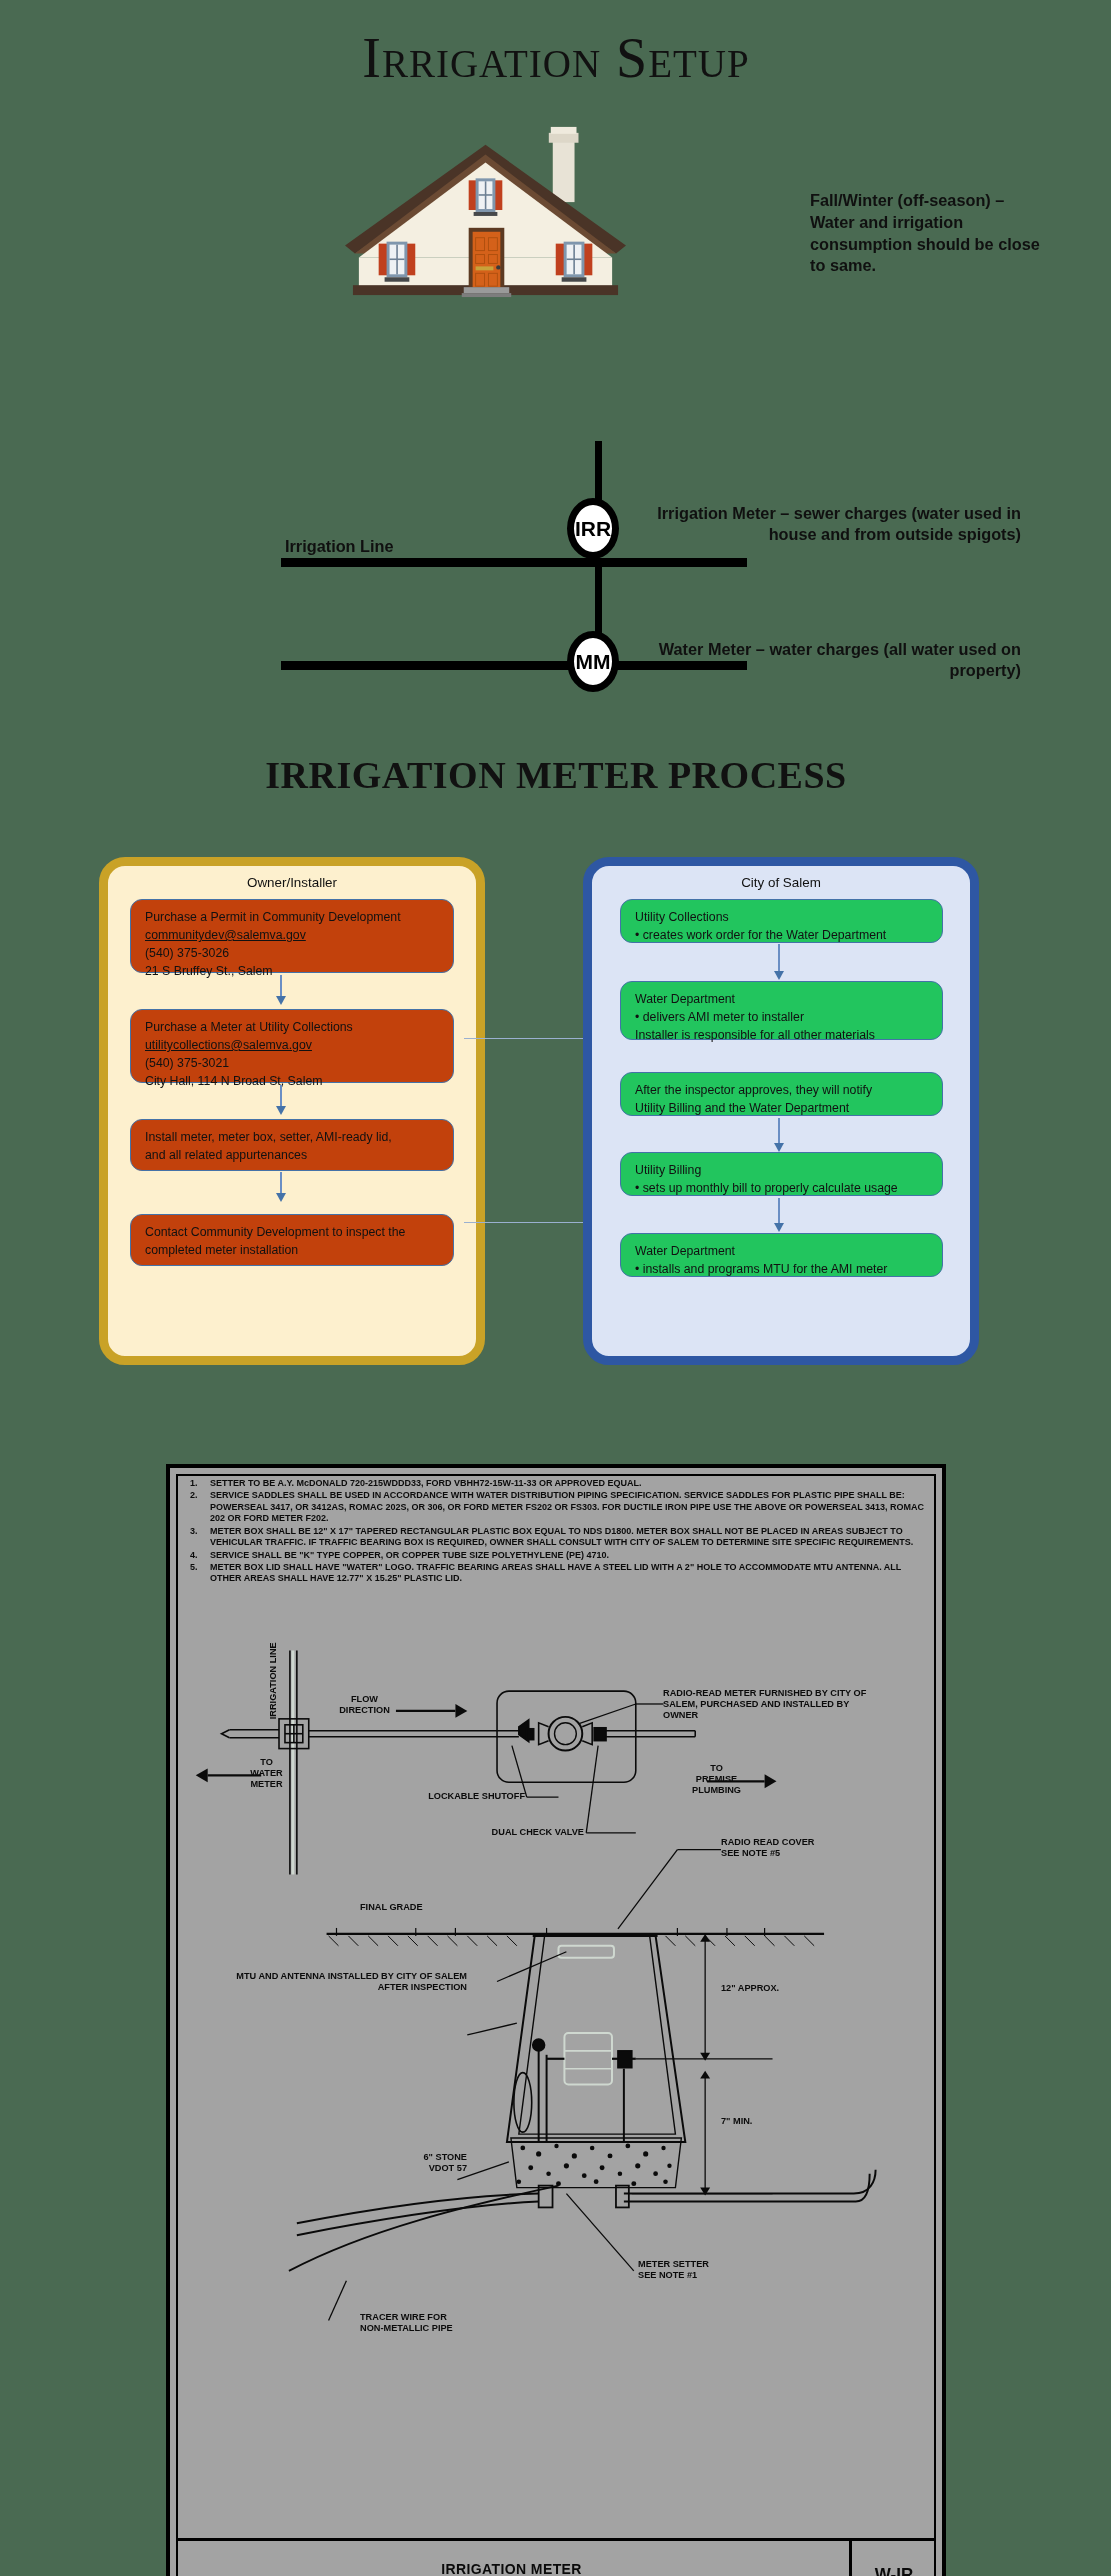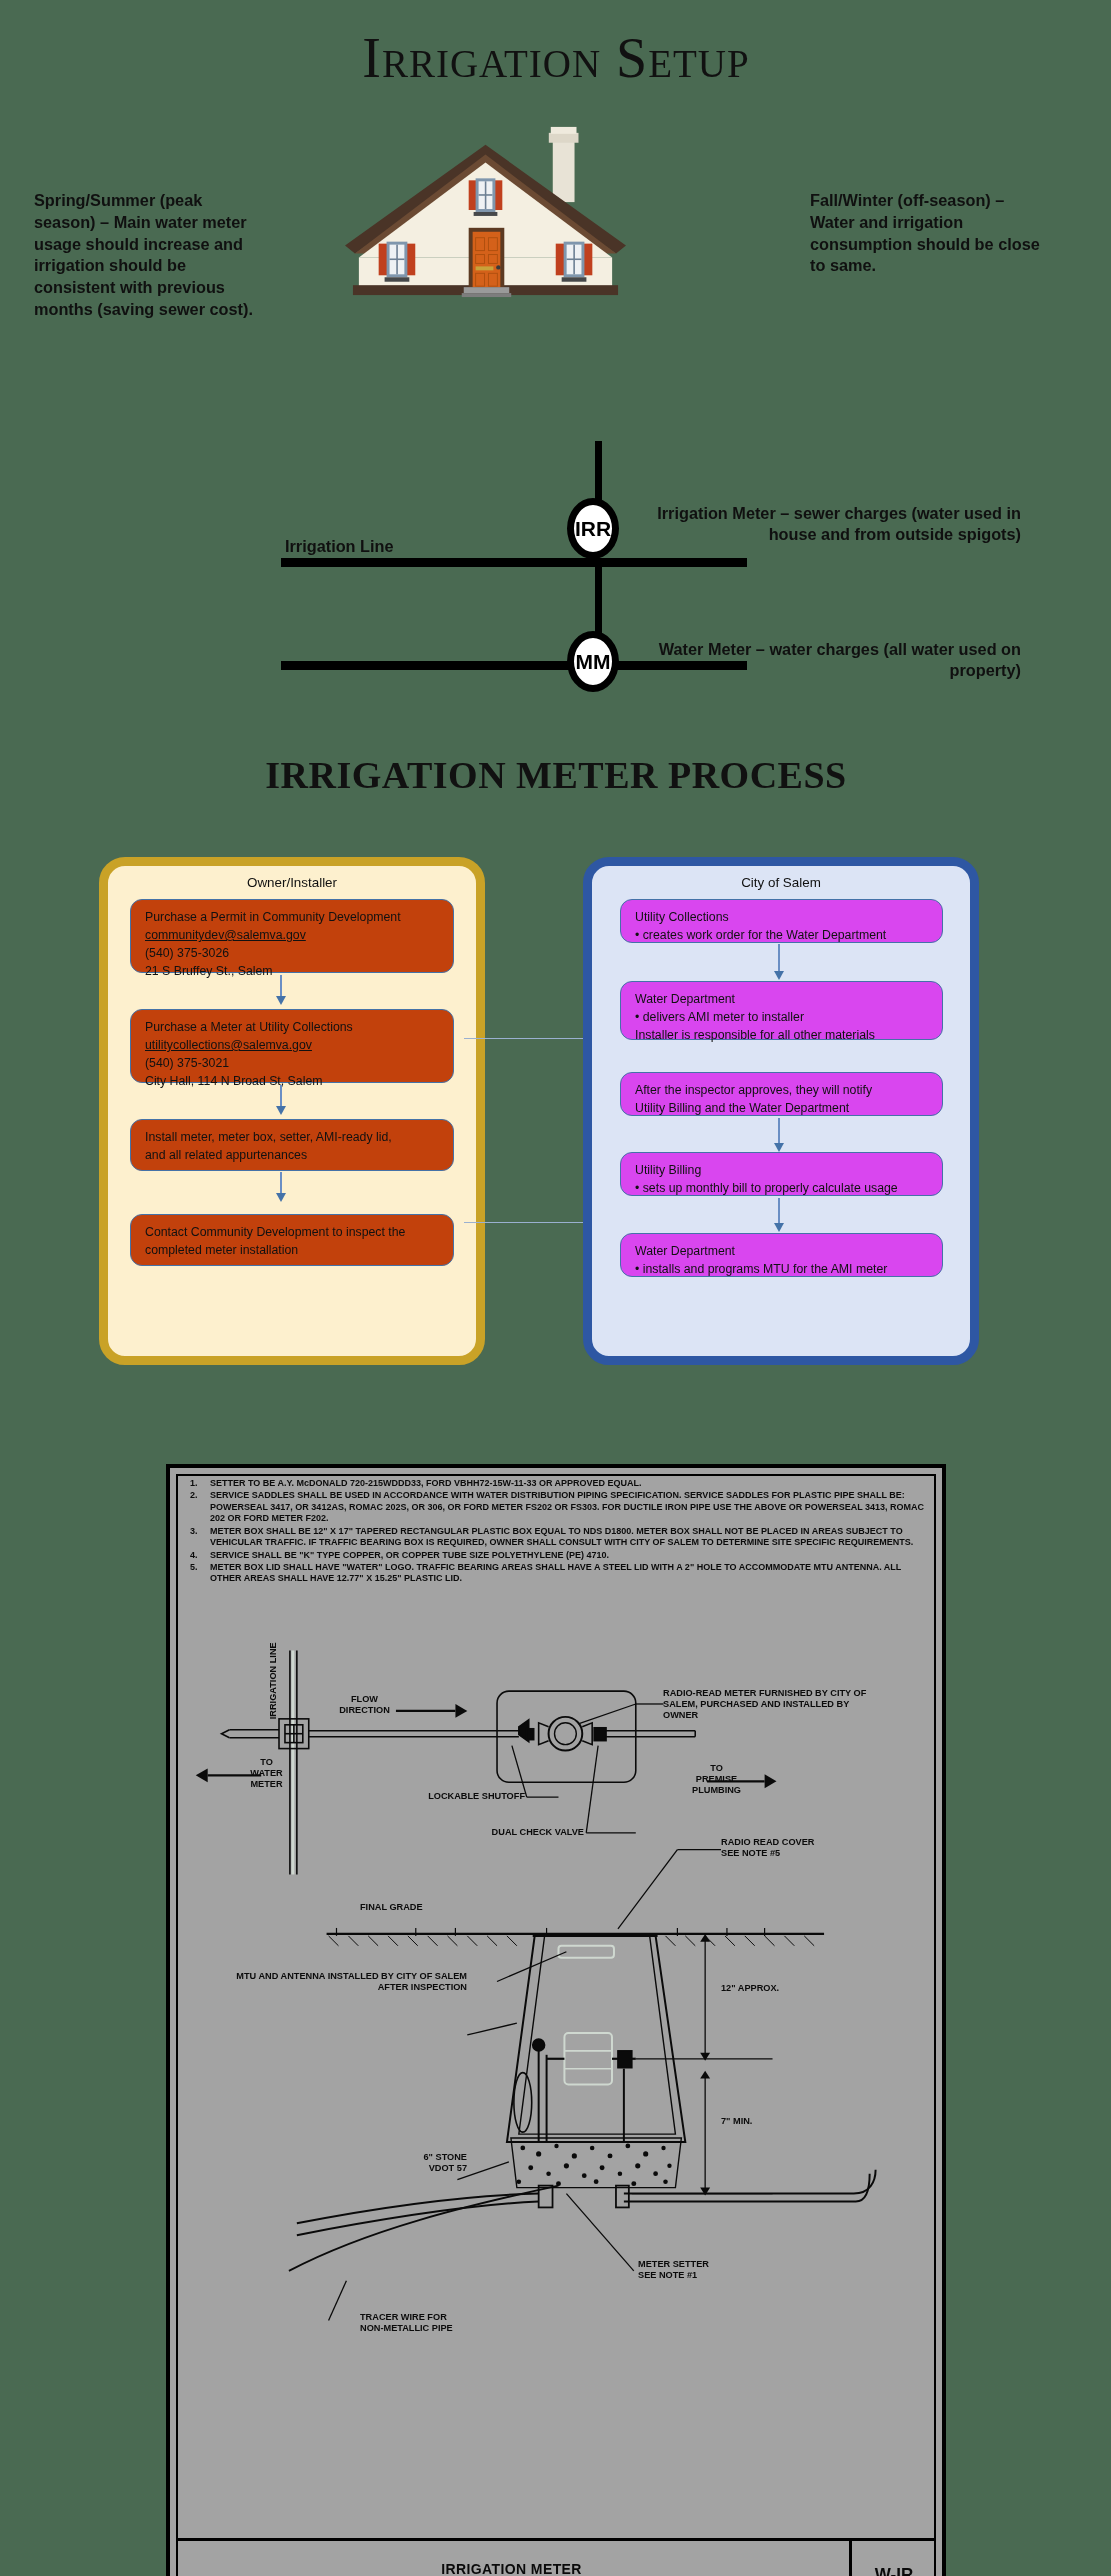--- a/index.html
+++ b/index.html
@@ -102,21 +102,21 @@
     position: absolute;
     border: 1.4px solid #4472a8;
     border-radius: 12px;
     font-size: 12.3px;
     line-height: 1.46;
     color: #111;
     padding: 9px 14px;
     font-family: "Liberation Sans", sans-serif;
   }
   .lane-owner .node { background: #c2410c; }
-  .lane-city .node  { background: #d946ef; }
+  .lane-city .node  { background: #22c55e; }
   .node .ul { text-decoration: underline; }
 
   .arrow-v {
     position: absolute; width: 1.6px; background: #6a8ec4;
   }
   .arrow-v::after {
     content: ""; position: absolute; left: -4.2px; bottom: -8px;
     border-left: 5px solid transparent; border-right: 5px solid transparent;
     border-top: 9px solid #4472a8;
   }
@@ -232,21 +232,20 @@
       <rect x="150" y="156" width="9" height="13" fill="none" stroke="#b0500f" stroke-width="1"></rect>
       <rect x="163" y="156" width="9" height="13" fill="none" stroke="#b0500f" stroke-width="1"></rect>
       <rect x="150" y="149" width="18" height="4" fill="#c8a23a"></rect>
       <circle cx="173" cy="150" r="2.2" fill="#3a3a3a"></circle>
 
       <rect x="138" y="170" width="46" height="6" fill="#9a9a9a"></rect>
       <rect x="136" y="176" width="50" height="4" fill="#7d7d7d"></rect>
     </svg>
   </div>
 
-  <div class="side-note note-left">Spring/Summer (peak season) – Main water meter usage should increase and irrigation should be consistent with previous months (saving sewer cost).</div>
   <div class="side-note note-right">Fall/Winter (off-season) – Water and irrigation consumption should be close to same.</div>
 
   <div class="schematic">
     <div class="vline vline-a"></div>
     <div class="vline vline-b"></div>
     <div class="hline hline-irr"></div>
     <div class="hline hline-mm"></div>
 
     <div class="meter-node node-irr">
       <span>IRR</span>

